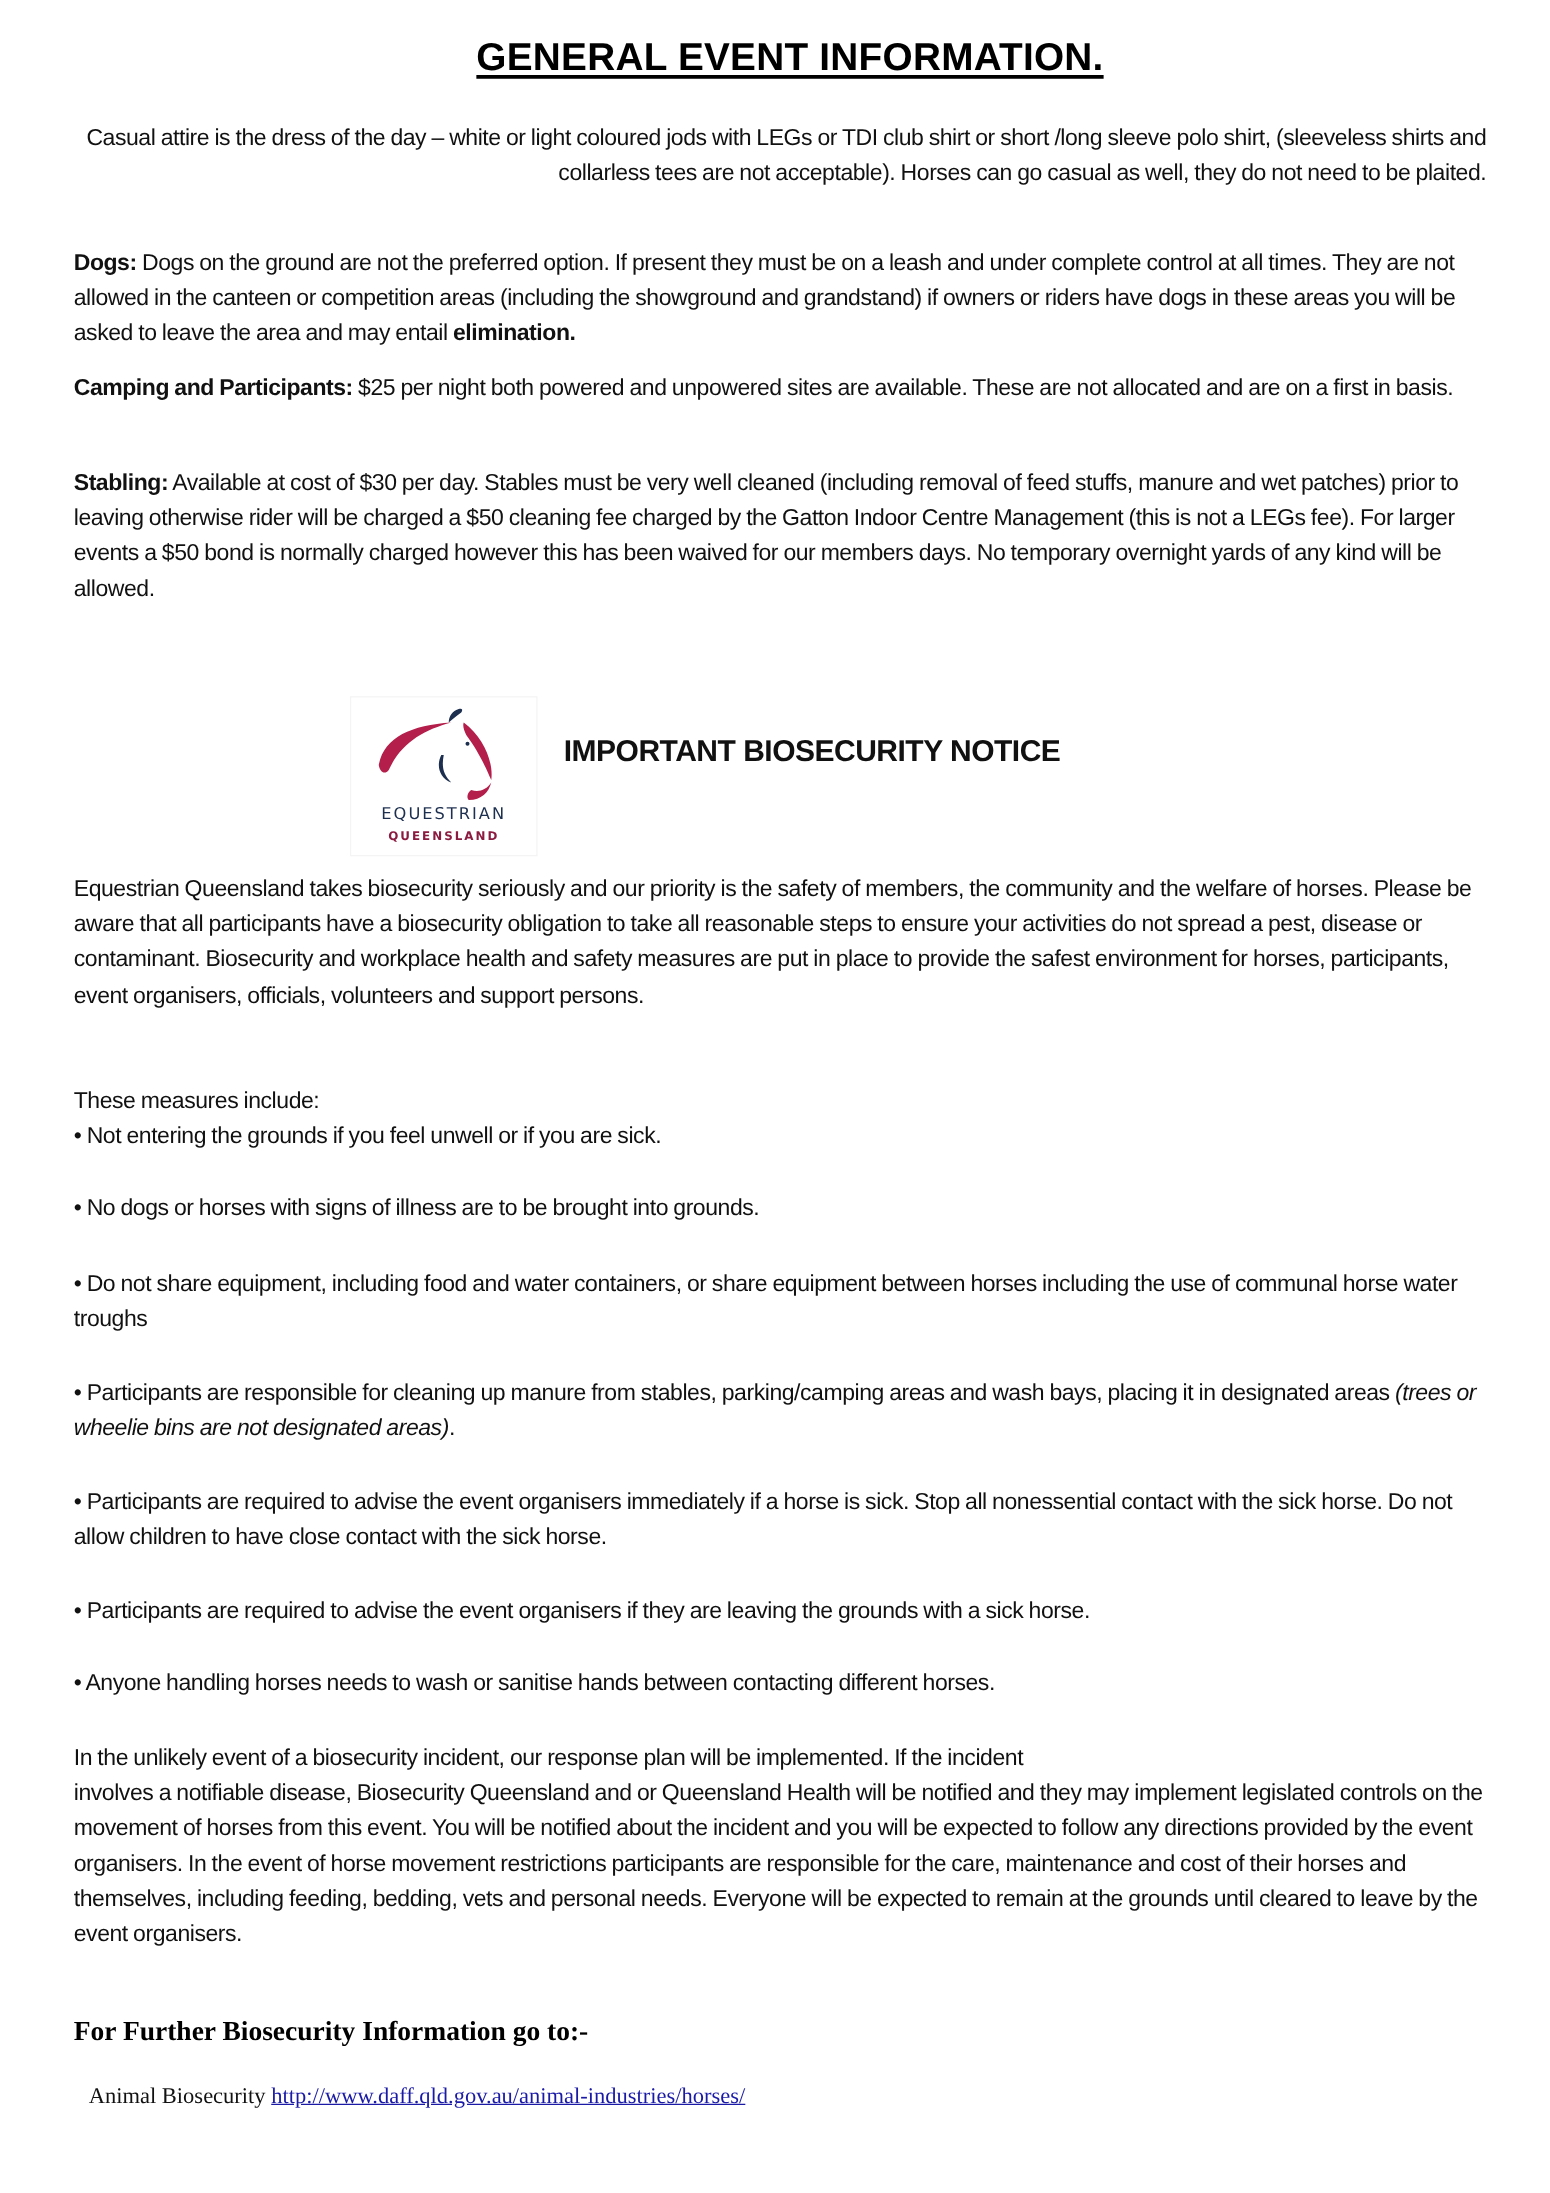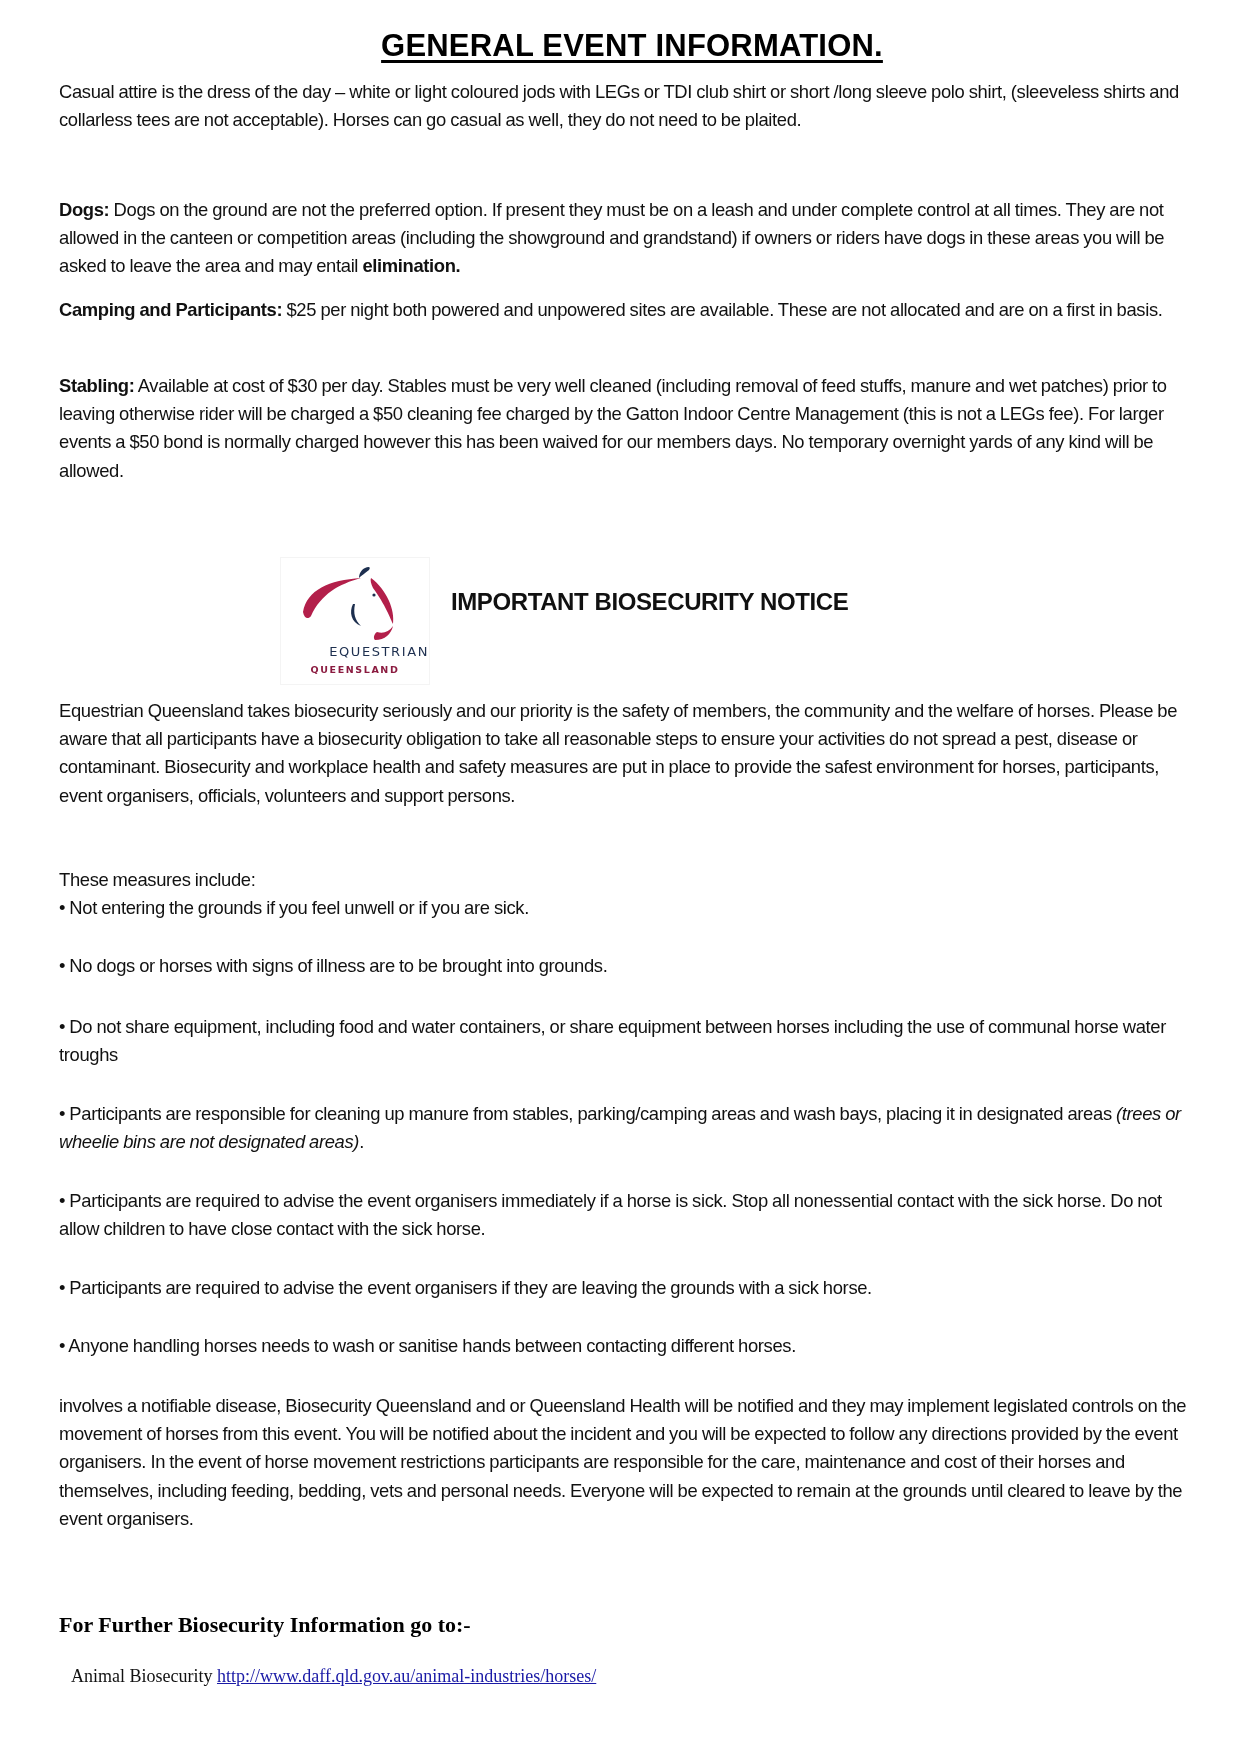--- a/index.html
+++ b/index.html
@@ -71,21 +71,21 @@
     .logo svg {
       position: absolute;
       left: 18px;
       top: 6px;
     }
     .logo-eq {
       position: absolute;
       left: 0;
       top: 86px;
       width: 148px;
-      text-align: right;
+      text-align: center;
       font-family: "DejaVu Sans", sans-serif;
       font-size: 13px;
       letter-spacing: 1.6px;
       color: #1d2f4f;
     }
     .logo-qld {
       position: absolute;
       left: 0;
       top: 106px;
       width: 148px;
@@ -130,21 +130,21 @@
   </style>
 </head>
 <body>
 
 <div class="page">
 
   <div class="title">
     <span>GENERAL EVENT INFORMATION.</span>
   </div>
 
-  <div class="para" style="top:78px;">Casual attire is the dress of the day –  white or light coloured jods with LEGs or TDI club shirt or short /long sleeve polo shirt, (sleeveless shirts and collarless tees are not acceptable).  Horses can go casual as well, they do not need to be plaited.</div>
+  <div class="para" style="top:96px;text-align:right;">Casual attire is the dress of the day –  white or light coloured jods with LEGs or TDI club shirt or short /long sleeve polo shirt, (sleeveless shirts and collarless tees are not acceptable).  Horses can go casual as well, they do not need to be plaited.</div>
 
   <div class="para" style="top:196px;"><b>Dogs:</b><span> Dogs on the ground are not the preferred option. If present they must be on a leash and under complete control at all times. They are not allowed in the canteen or competition areas (including the showground and grandstand) if owners or riders have dogs in these areas you will be asked to leave the area and may entail </span><b>elimination.</b></div>
 
   <div class="para" style="top:296px;"><b>Camping and Participants:</b><span> $25 per night both powered and unpowered sites are available. These are not allocated and are on a first in basis.</span></div>
 
   <div class="para" style="top:372px;"><b>Stabling:</b><span> Available at cost of $30 per day.  Stables must be very well cleaned (including removal of feed stuffs, manure and wet patches) prior to leaving otherwise rider will be charged a $50 cleaning fee charged by the Gatton Indoor Centre Management (this is not a LEGs fee).  For larger events a $50 bond  is normally charged however this has been waived for our members days.  No temporary overnight yards of any kind will be allowed.</span></div>
 
   <div class="notice">
     <div class="logo">
       <svg width="112" height="82" viewBox="0 0 112 82">
@@ -166,20 +166,21 @@
   <div class="para" style="top:866px;">These measures include:</div>
   <div class="para" style="top:894px;">• Not entering the grounds if you feel unwell or if you are sick.</div>
   <div class="para" style="top:952px;">• No dogs or horses with signs of illness are to be brought into grounds.</div>
   <div class="para" style="top:1013px;">• Do not share equipment, including food and water containers, or share equipment between horses including the use of communal horse water troughs</div>
   <div class="para" style="top:1100px;"><span>• Participants are responsible for cleaning up manure from stables, parking/camping areas and wash bays, placing it in designated areas </span><i>(trees or wheelie bins are not designated areas)</i><span>.</span></div>
   <div class="para" style="top:1187px;">• Participants are required to advise the event organisers immediately if a horse is sick.   Stop all nonessential contact with the sick horse. Do not allow children to have close contact with the sick horse.</div>
   <div class="para" style="top:1274px;">• Participants are required to advise the event organisers if they are leaving the grounds with a sick horse.</div>
   <div class="para" style="top:1332px;">• Anyone handling horses needs to wash or sanitise hands between contacting different horses.</div>
 
   <div class="para" style="top:1392px;">
+      <div>In the unlikely event of a biosecurity incident, our response plan will be implemented.   If the incident</div>
       <div>involves a notifiable disease, Biosecurity Queensland and or Queensland Health will be notified and they may implement legislated controls on the movement of horses from this event. You will be notified about the incident and you will be expected to follow any directions provided by the event organisers.  In the event of horse movement restrictions participants are responsible for the care, maintenance and cost of their horses and themselves, including feeding, bedding, vets and personal needs. Everyone will be expected to remain at the grounds until cleared to leave by the event organisers.</div>
     </div>
 
   <div class="further">For Further Biosecurity Information go to:-</div>
 
   <div class="link-line"><span>Animal Biosecurity </span><a>http://www.daff.qld.gov.au/animal-industries/horses/</a></div>
 
 </div>
 
 </body></html>

